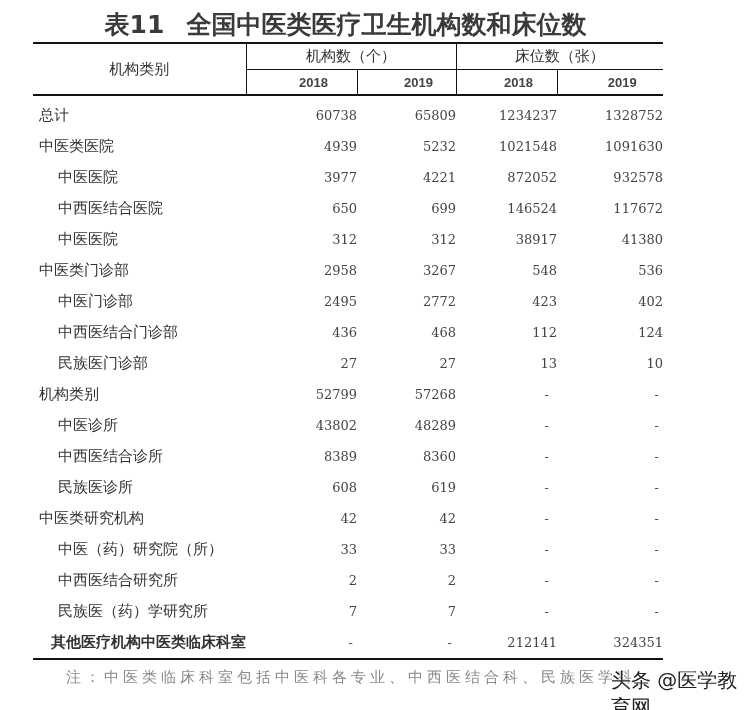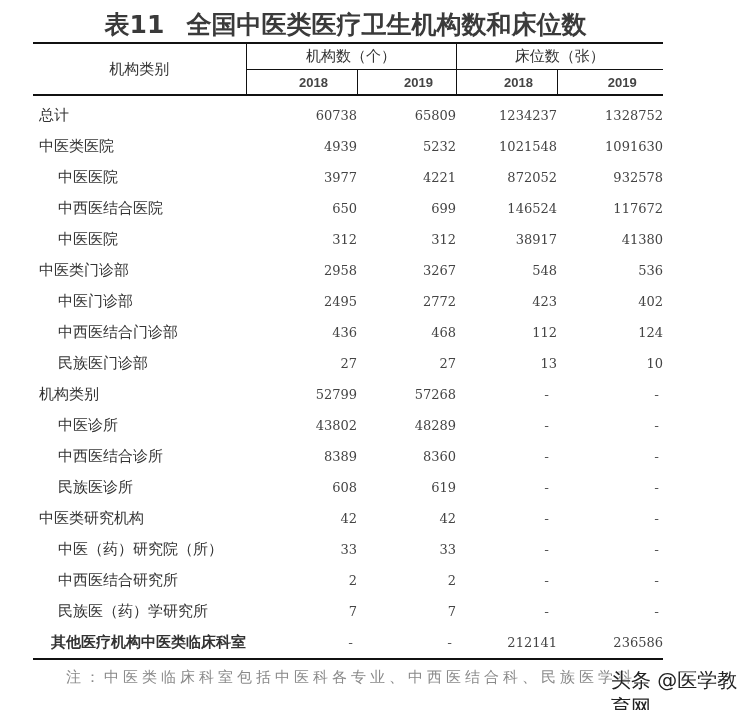--- a/index.html
+++ b/index.html
@@ -182,19 +182,19 @@
         <td class="n c1">7</td>
         <td class="n c2">7</td>
         <td class="dash d3">-</td>
         <td class="dash d4">-</td>
       </tr>
       <tr class="last">
         <td class="label bold">其他医疗机构中医类临床科室</td>
         <td class="dash d1">-</td>
         <td class="dash d2">-</td>
         <td class="n c3">212141</td>
-        <td class="n c4">236586</td>
+        <td class="n c4">324351</td>
       </tr>
     </tbody>
 </table>
 
 <div class="note">注：中医类临床科室包括中医科各专业、中西医结合科、民族医学科</div>
 <div class="watermark">头条 @医学教育网</div>
 
 </body></html>

